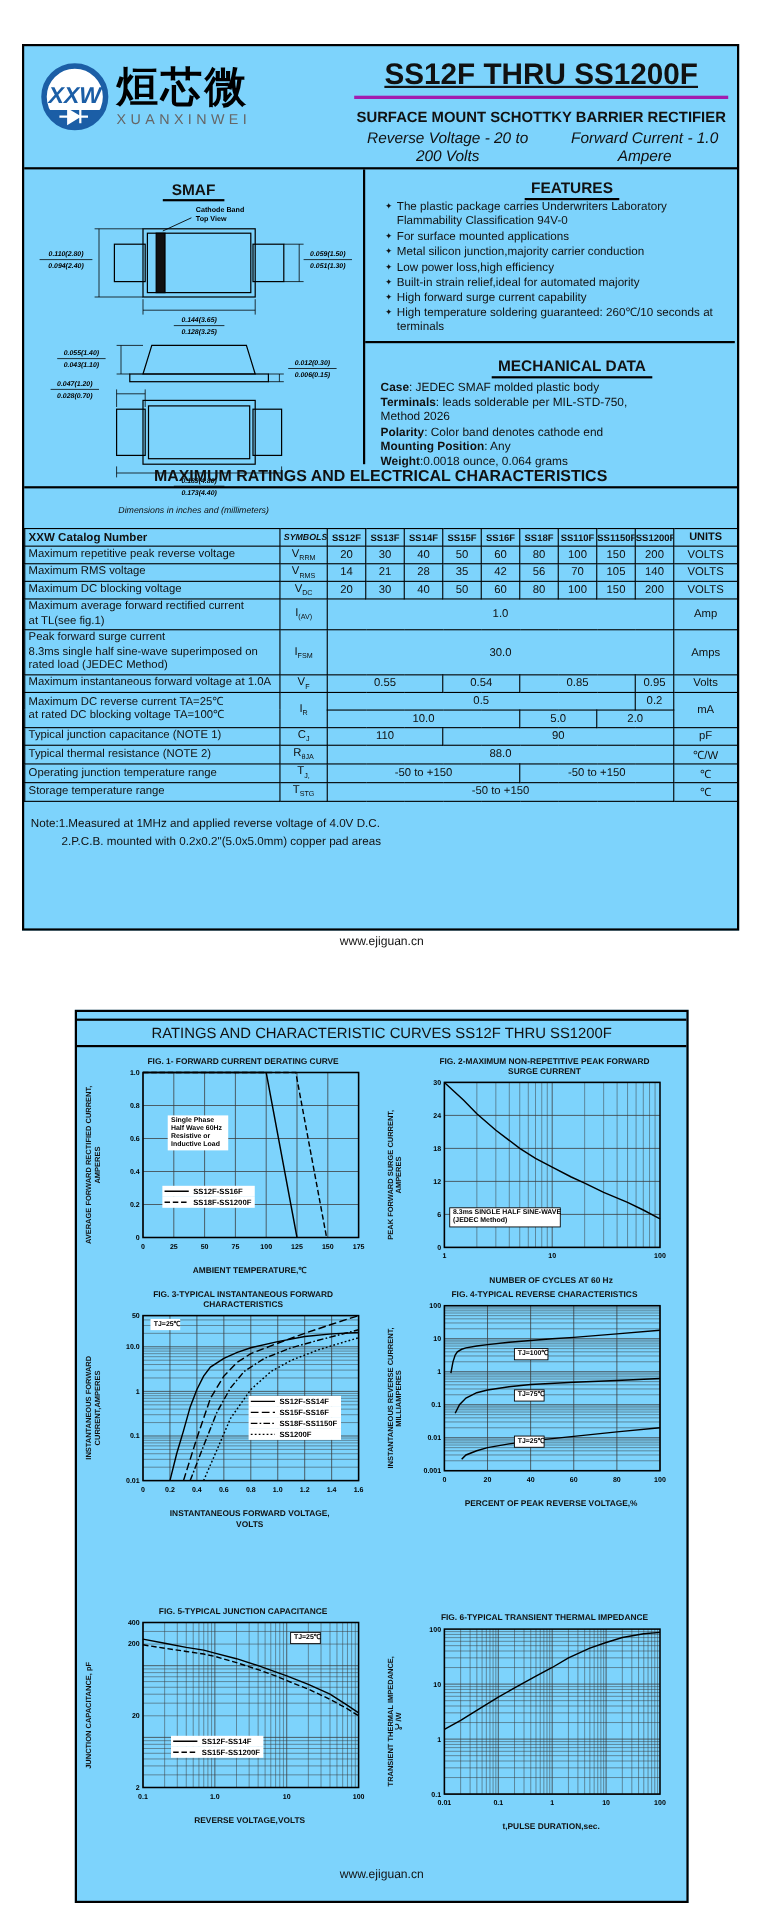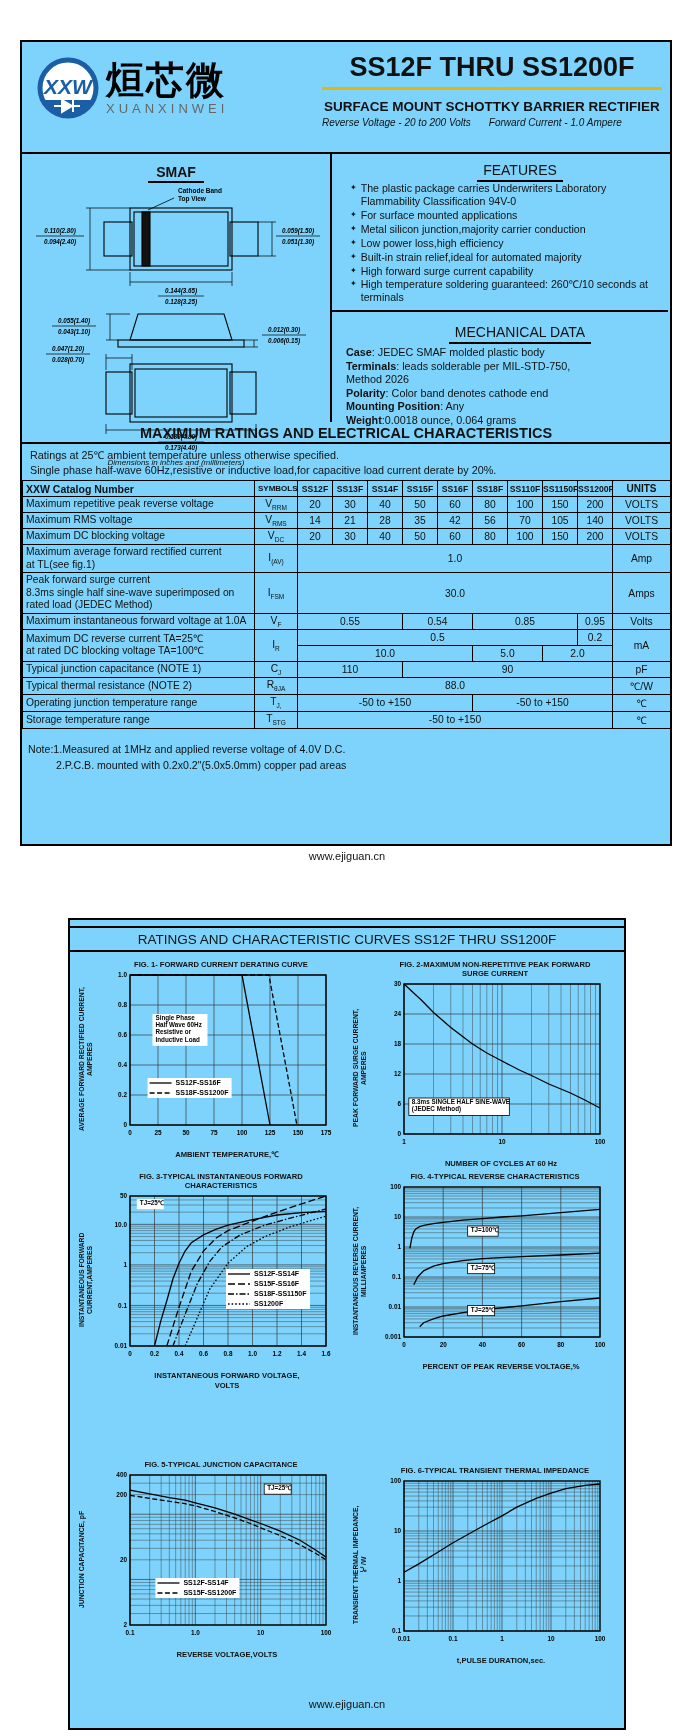--- a/index.html
+++ b/index.html
@@ -6,46 +6,46 @@
   body{width:694px;height:1736px;position:relative;font-family:"Liberation Sans",sans-serif;color:#111;}
   .page{position:absolute;background:#7dd3fc;border:2px solid #000;}
   #page1{left:20px;top:40px;width:648px;height:802px;}
   #page2{left:68px;top:918px;width:554px;height:808px;}
   
   .hdr{position:absolute;left:0;top:0;width:100%;height:112px;border-bottom:2px solid #000;box-sizing:border-box;}
   .logo{position:absolute;left:14px;top:14px;display:flex;align-items:center;gap:6px;}
   .logo-cn{font-size:38px;font-weight:bold;letter-spacing:2px;color:#000;line-height:1;}
   .logo-en{font-size:13px;letter-spacing:4px;color:#666;margin-top:2px;}
   .titleblk{position:absolute;left:300px;top:10px;width:340px;text-align:center;}
-  .doc-title{font-size:27px;font-weight:bold;border-bottom:3px solid #eab308;padding-bottom:4px;}
+  .doc-title{font-size:27px;font-weight:bold;border-bottom:3px solid #a21caf;padding-bottom:4px;text-decoration:underline;}
   .doc-sub{font-size:13.5px;font-weight:bold;margin-top:9px;}
-  .doc-tag{font-size:10px;font-style:italic;margin-top:3px;display:flex;justify-content:flex-start;gap:18px;}
+  .doc-tag{font-size:14px;font-style:italic;margin-top:3px;display:flex;justify-content:flex-start;gap:18px;}
   
   .leftcol{position:absolute;left:0;top:112px;width:308px;height:268px;text-align:center;}
   .rightcol{position:absolute;left:308px;top:112px;width:338px;height:268px;border-left:2px solid #000;box-sizing:border-box;}
-  .sec-title{font-size:14px;font-weight:normal;text-align:center;margin:8px 0 4px 0;padding-left:40px;}
+  .sec-title{font-size:14px;font-weight:bold;text-align:center;margin:8px 0 4px 0;padding-left:40px;}
   .sec-title span{border-bottom:2px solid #000;padding:0 6px 2px 6px;}
   .feat-list{margin:2px 0 0 10px;padding:0 8px 0 8px;list-style:none;font-size:10.6px;line-height:1.22;}
   .feat-list li{display:flex;gap:4px;margin-bottom:1px;}
   .feat-list .blt{font-size:8px;line-height:1.6;}
   .mech{border-top:2px solid #000;margin-top:6px;padding:4px 0 0 0;}
   .mech-lines{font-size:10.8px;line-height:1.25;padding:2px 10px 0 14px;}
   .smaf-title{font-size:14px;font-weight:bold;margin-top:10px;}
   .smaf-title span{border-bottom:2px solid #000;padding:0 8px 1px 8px;}
   .pkg-caption{font-size:8px;font-style:italic;margin-top:2px;}
   
   .ratings-bar{position:absolute;left:0;top:380px;width:100%;height:22px;border-bottom:2px solid #000;box-sizing:border-box;
     text-align:center;font-size:14.5px;font-weight:bold;line-height:22px;}
   .conds{position:absolute;left:0;top:404px;width:100%;font-size:10.8px;line-height:1.35;padding:2px 0 0 8px;box-sizing:border-box;}
   .rtable-wrap{position:absolute;left:0;top:438px;width:648px;}
   table.rt{border-collapse:collapse;width:648px;table-layout:fixed;}
   table.rt td,table.rt th{border:1px solid #000;padding:1px 3px;text-align:center;font-size:10.3px;height:13px;overflow:hidden;}
   table.rt th{font-weight:bold;font-size:10px;}
   table.rt th.lab{text-align:left;font-size:10.5px;}
-  table.rt th.sym{font-size:8px;}
+  table.rt th.sym{font-style:italic;font-size:8px;}
   table.rt th.part{font-size:8.6px;padding:1px 0;}
   table.rt td.lab{text-align:left;font-size:10.3px;line-height:1.22;}
   table.rt sub{font-size:6.5px;}
   .notes{position:absolute;left:0;top:700px;width:100%;font-size:10.6px;line-height:1.5;padding-left:6px;box-sizing:border-box;}
   .foot1{position:absolute;left:0;top:850px;width:694px;text-align:center;font-size:11px;}
   
   .p2-bar{position:absolute;left:0;top:6px;width:100%;height:26px;border-top:2px solid #000;border-bottom:2px solid #000;box-sizing:border-box;
     text-align:center;font-weight:normal;font-size:13.5px;line-height:24px;}
   .fig{position:absolute;width:268px;}
   .fig-title{font-size:7.6px;font-weight:bold;text-align:center;white-space:pre-line;line-height:1.2;margin-left:18px;}
@@ -211,24 +211,20 @@
           <div><b>Terminals</b>: leads solderable per MIL-STD-750,</div>
           <div><b></b>Method 2026</div>
           <div><b>Polarity</b>: Color band denotes cathode end</div>
           <div><b>Mounting Position</b>: Any</div>
           <div><b>Weight</b>:0.0018 ounce, 0.064 grams</div>
         </div>
     </div>
   </div>
 
   <div class="ratings-bar">MAXIMUM RATINGS AND ELECTRICAL CHARACTERISTICS</div>
-  <div class="conds">
-    <div>Ratings at 25℃ ambient temperature unless otherwise specified.</div>
-    <div>Single phase half-wave 60Hz,resistive or inductive load,for capacitive load current derate by 20%.</div>
-  </div>
 
   <div class="rtable-wrap">
     <table class="rt">
         <colgroup>
           <col style="width:232px">
           <col style="width:43px">
           <col style="width:35px">
           <col style="width:35px">
           <col style="width:35px">
           <col style="width:35px">

